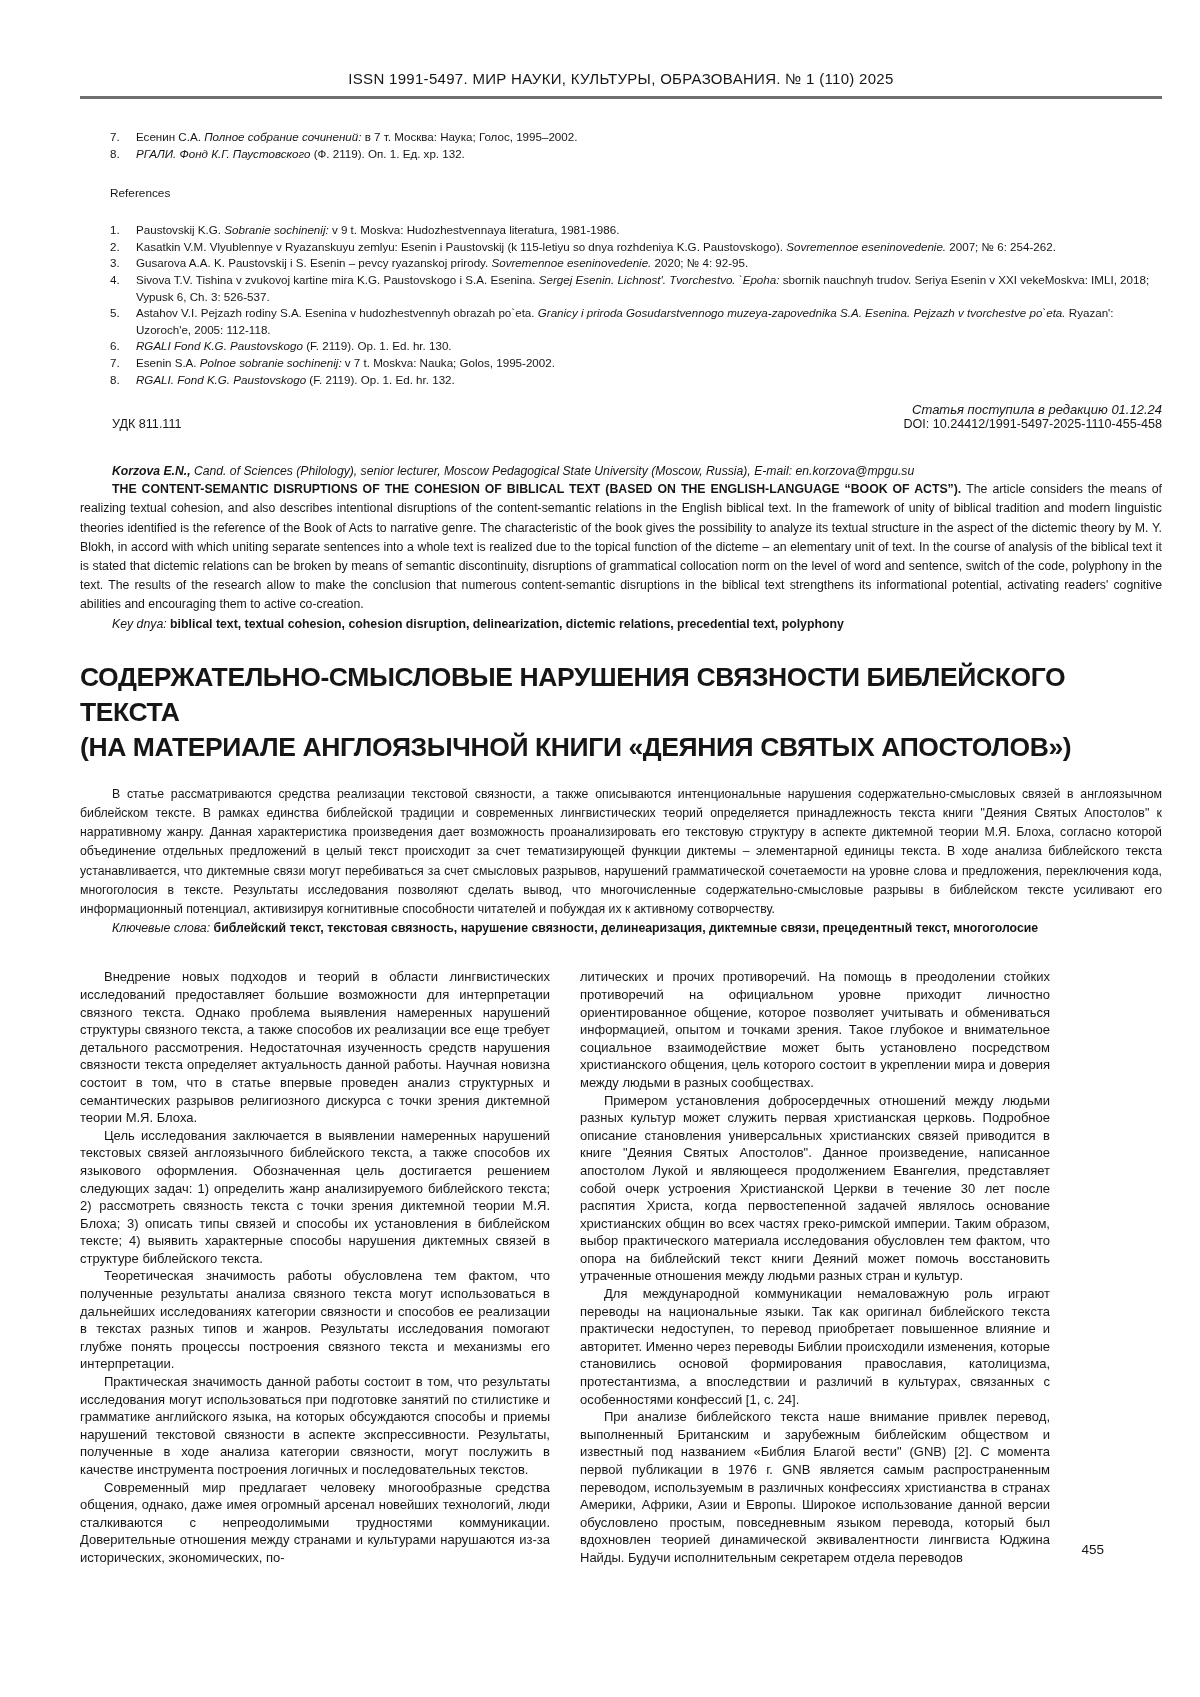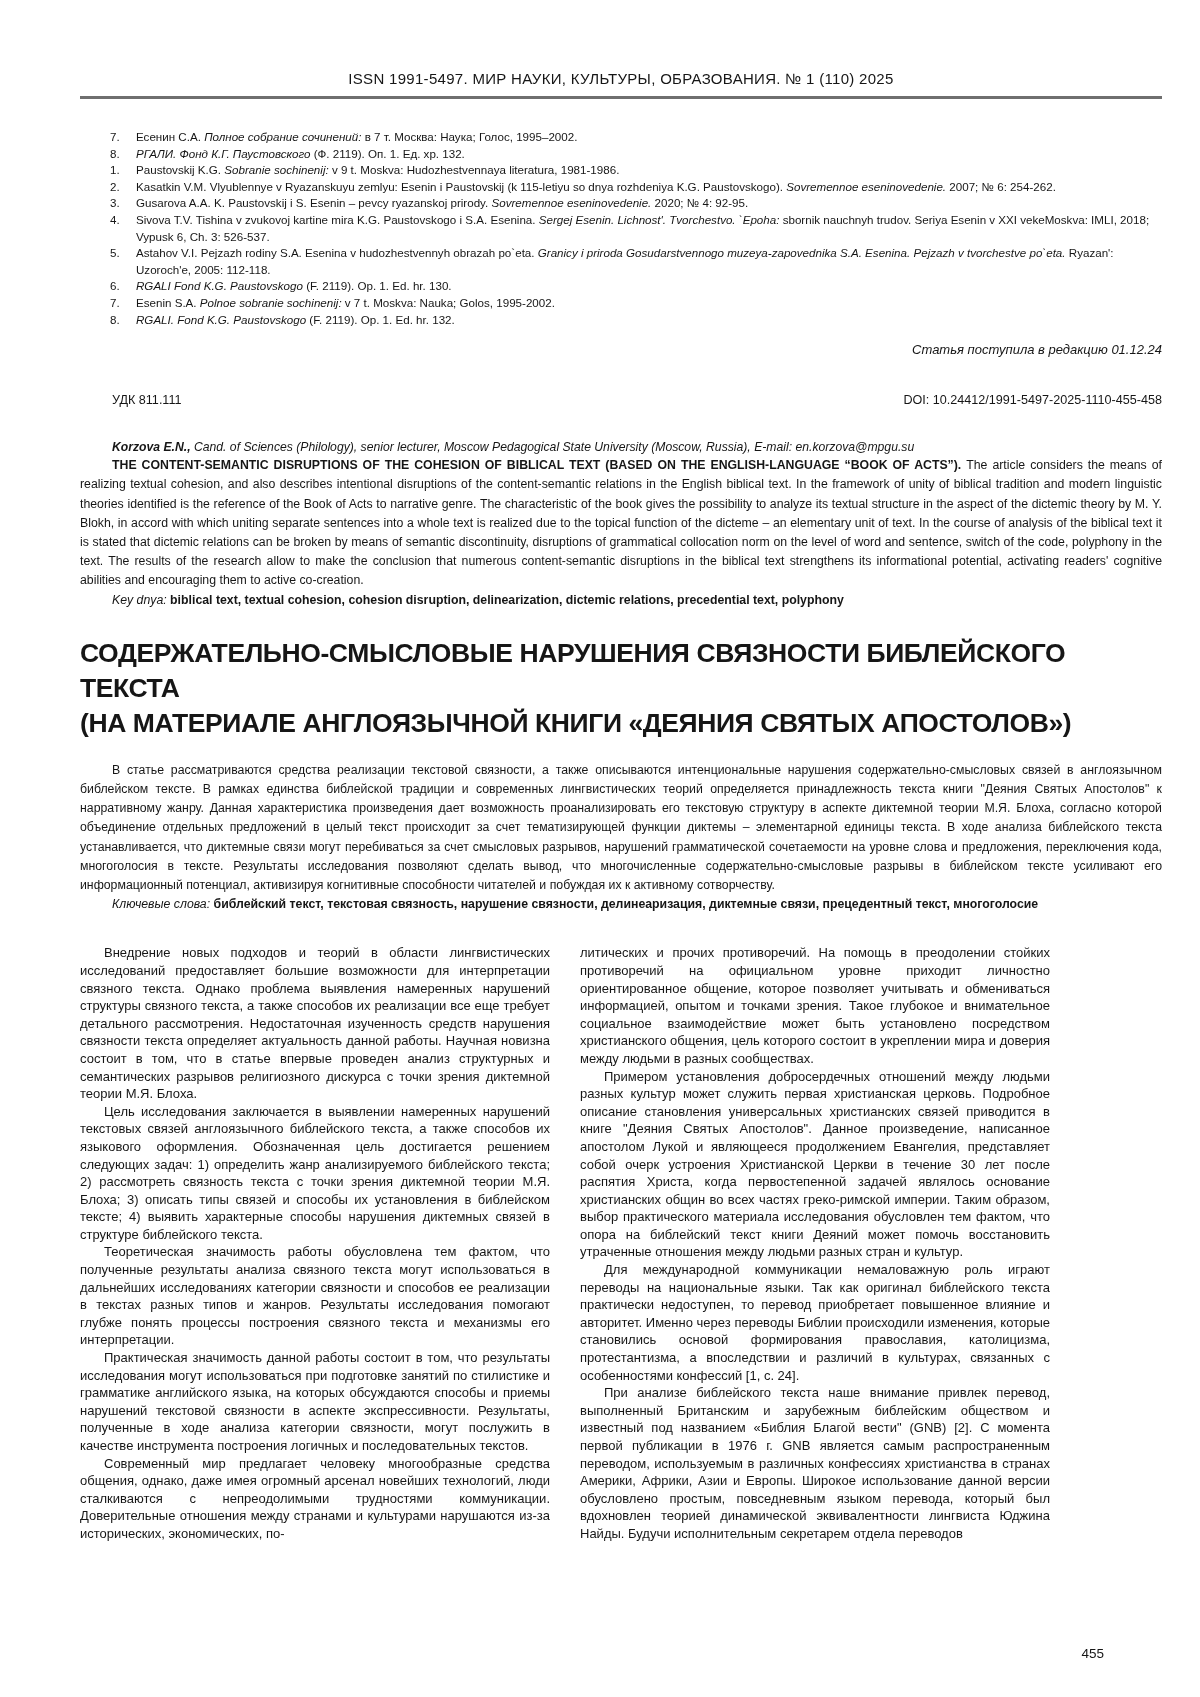--- a/index.html
+++ b/index.html
@@ -15,42 +15,42 @@
 
   .top-refs { margin-top:30px; padding-left:30px; }
   .refs-list { padding-left:30px; }
   .ref-row { display:flex; font-size:11.6px; line-height:16.6px; }
   .ref-num { flex:none; width:26px; }
   .ref-text { flex:1; }
   .refs-heading { padding-left:30px; font-size:11.8px; margin:24px 0 22px 0; }
 
   .received { text-align:right; font-style:italic; font-size:13px; margin-top:14px; }
 
-  .udk-row { display:flex; justify-content:space-between; padding-left:32px; margin-top:36px; font-size:12.6px; }
+  .udk-row { display:flex; justify-content:space-between; padding-left:32px; font-size:12.6px; }
 
   .author-en { margin-top:32px; font-size:12.2px; line-height:17px; text-indent:32px; }
   .abstract-en { font-size:12.3px; line-height:19.2px; text-align:justify; text-indent:32px; }
   .keywords-en { font-size:12.3px; line-height:19.2px; text-indent:32px; }
 
   .author-ru { margin-top:28px; font-size:12.3px; line-height:17px; text-indent:32px; }
 
   .title-ru {
     margin-top:26px; font-size:26.5px; line-height:35px; font-weight:bold;
     letter-spacing:-.4px; white-space:pre-line;
   }
 
   .abstract-ru { margin-top:20px; font-size:12.3px; line-height:19.2px; text-align:justify; text-indent:32px; }
   .keywords-ru { font-size:12.3px; line-height:19.2px; text-align:justify; text-indent:32px; }
 
   .columns { display:flex; gap:30px; margin-top:30px; }
   .col { width:470px; flex:none; font-size:13px; line-height:17.6px; text-align:justify; }
   .col p { text-indent:24px; }
   .col p.noindent { text-indent:0; }
 
-  .page-num { position:absolute; right:96px; top:1646px; font-size:13.5px; }
+  .page-num { position:absolute; right:96px; top:1542px; font-size:13.5px; }
 
   .i  { font-style:italic; }
   .b  { font-weight:bold; }
   .bi { font-weight:bold; font-style:italic;text-align:center; }
 </style>
 </head>
 <body>
 
 <div class="page">
 
@@ -61,20 +61,21 @@
     <div class="ref-row">
       <span class="ref-num">7.</span>
       <span class="ref-text"><span>Есенин С.А. </span><span class="i">Полное собрание сочинений:</span><span> в 7 т. Москва: Наука; Голос, 1995–2002.</span></span>
     </div>
     <div class="ref-row">
       <span class="ref-num">8.</span>
       <span class="ref-text"><span class="i">РГАЛИ. Фонд К.Г. Паустовского</span><span> (Ф. 2119). Оп. 1. Ед. хр. 132.</span></span>
     </div>
   </section>
 
+  <div class="refs-heading">References</div>
 
   <section class="refs-list">
     <div class="ref-row">
       <span class="ref-num">1.</span>
       <span class="ref-text"><span>Paustovskij K.G. </span><span class="i">Sobranie sochinenij:</span><span> v 9 t. Moskva: Hudozhestvennaya literatura, 1981-1986.</span></span>
     </div>
     <div class="ref-row">
       <span class="ref-num">2.</span>
       <span class="ref-text"><span>Kasatkin V.M. Vlyublennye v Ryazanskuyu zemlyu: Esenin i Paustovskij (k 115-letiyu so dnya rozhdeniya K.G. Paustovskogo). </span><span class="i">Sovremennoe eseninovedenie.</span><span> 2007; № 6: 254-262.</span></span>
     </div>

